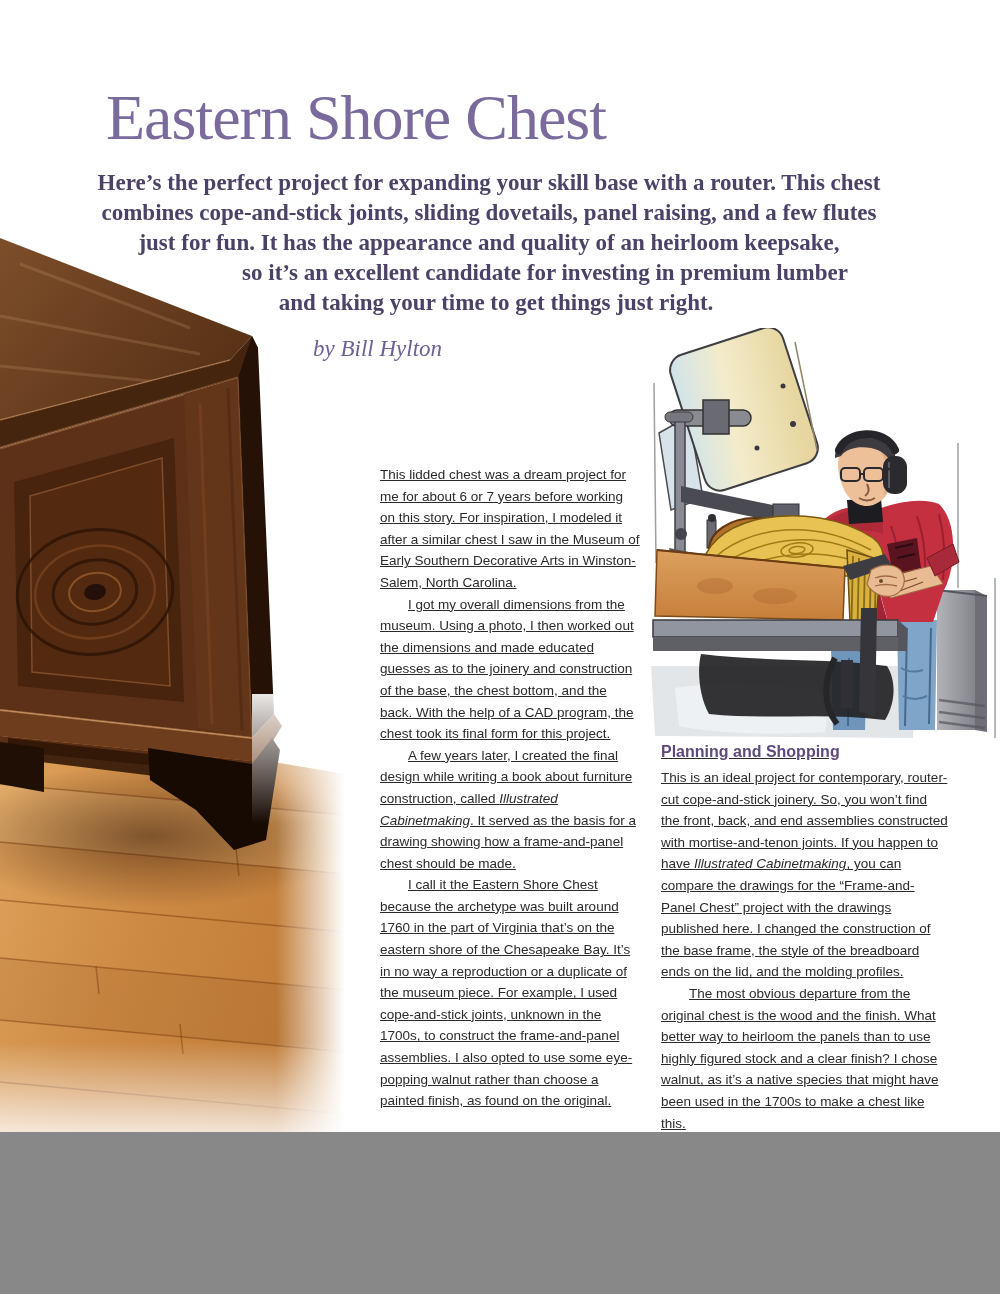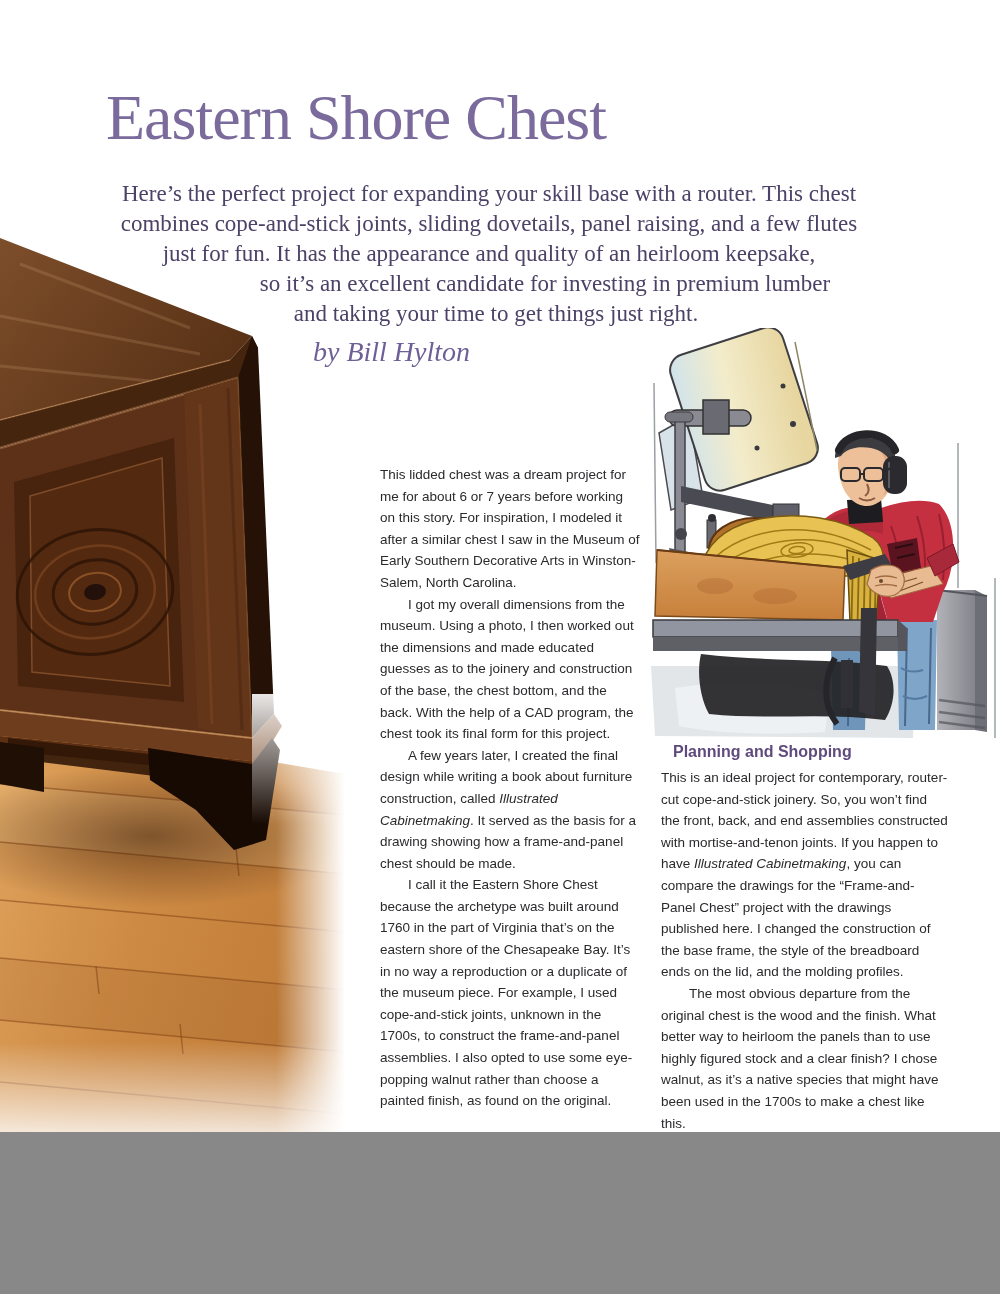--- a/index.html
+++ b/index.html
@@ -5,33 +5,33 @@
   :root{
     --title_purple:#7b6b9d; --deck_purple:#4c4166; --byline_purple:#6e5f96;
     --heading_purple:#5f4a7d; --footer_bg:#514659; --footer_text:#d8d2dd; --body_text:#2b292c;
   }
   *{box-sizing:border-box}
   html,body{margin:0;padding:0;background:#888}
   .page{position:relative;width:1000px;height:1132px;background:#ffffff;margin:0 auto;overflow:hidden;
         font-family:"Liberation Serif","DejaVu Serif",serif;}
   .title{position:absolute;left:106px;top:84px;font-size:64px;line-height:1.05;font-weight:400;
          color:var(--title_purple);letter-spacing:-1px;white-space:nowrap;margin:0;}
-  .deck{position:absolute;left:0;top:179px;width:1000px;}
+  .deck{position:absolute;left:0;top:168px;width:1000px;font-weight:bold;}
   .deck-line{text-align:center;font-size:23px;line-height:30px;color:var(--deck_purple);}
   .deck-line:nth-child(1),.deck-line:nth-child(2),.deck-line:nth-child(3){transform:translateX(-11px);}
   .deck-line:nth-child(4){transform:translateX(45px);}
   .deck-line:nth-child(5){transform:translateX(-4px);}
-  .byline{position:absolute;left:313px;top:336px;font-size:28px;font-style:italic;color:var(--byline_purple);}
+  .byline{position:absolute;left:313px;top:336px;font-size:23px;font-style:italic;color:var(--byline_purple);}
   .photo,.illus{position:absolute;}
   .column{position:absolute;font-family:"Liberation Sans","DejaVu Sans",sans-serif;
-          font-size:13.5px;line-height:21.6px;color:var(--body_text);}
+          font-size:13.5px;line-height:21.6px;color:var(--body_text);text-decoration:underline;}
   .col-left{left:380px;top:464px;width:261px;}
   .col-right{left:661px;top:742px;width:287px;}
   .section-heading{font-family:"Liberation Sans","DejaVu Sans",sans-serif;font-weight:bold;
-          font-size:16px;line-height:20px;color:var(--heading_purple);margin:0 0 5px 12px;}
+          font-size:16px;line-height:20px;color:var(--heading_purple);margin:0 0 5px 0;}
   .body-para{margin:0;}
   .body-para.indent{text-indent:28px;}
   .body-para em{font-style:italic;}
   .footer{position:absolute;left:352px;top:1203px;width:648px;height:39px;background:var(--footer-bg,var(--footer_bg));
           display:flex;align-items:center;justify-content:space-between;padding:0 24px 0 23px;}
   .footer-title{font-size:16.5px;letter-spacing:1.2px;color:var(--footer_text);}
   .page-number{font-size:21px;color:var(--footer_text);}
 </style>
 </head>
 <body>

